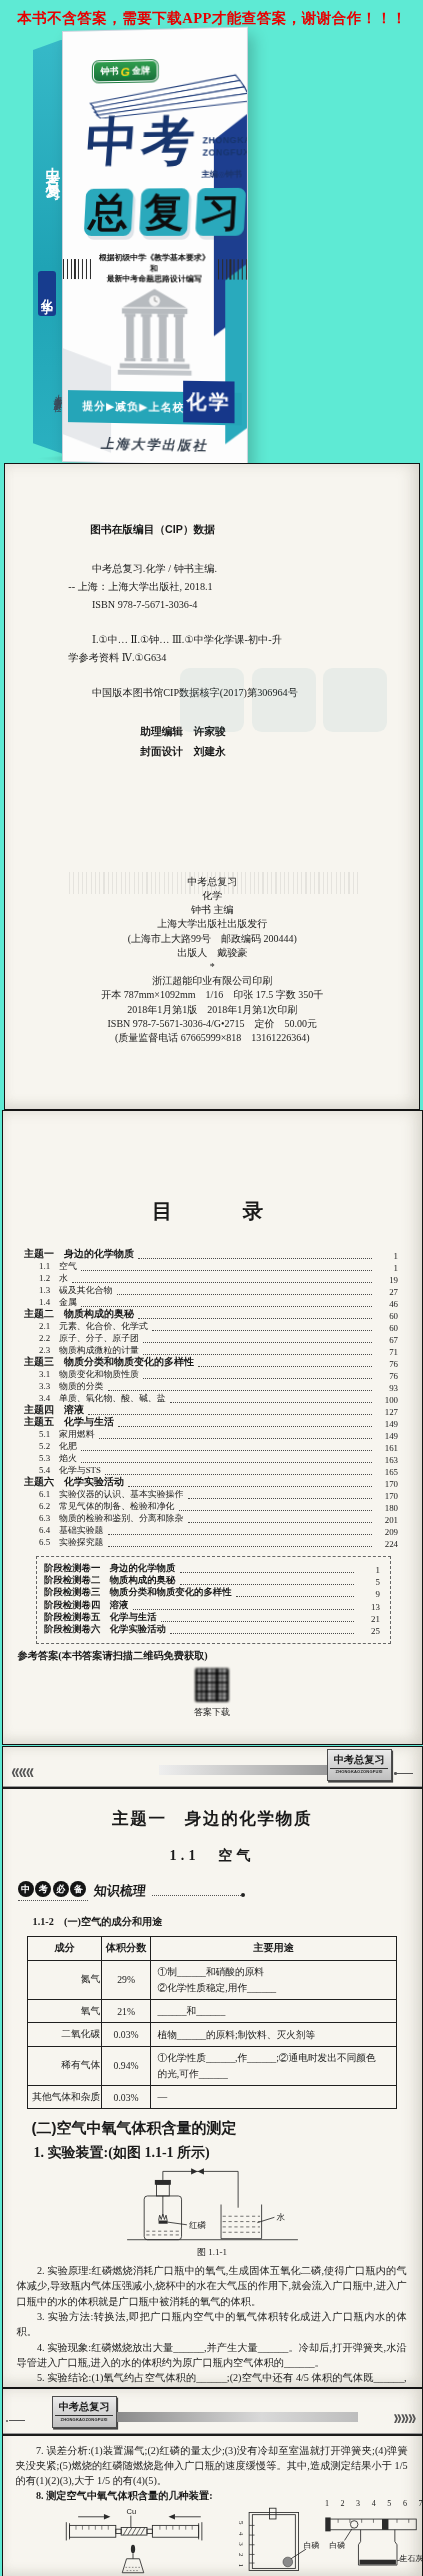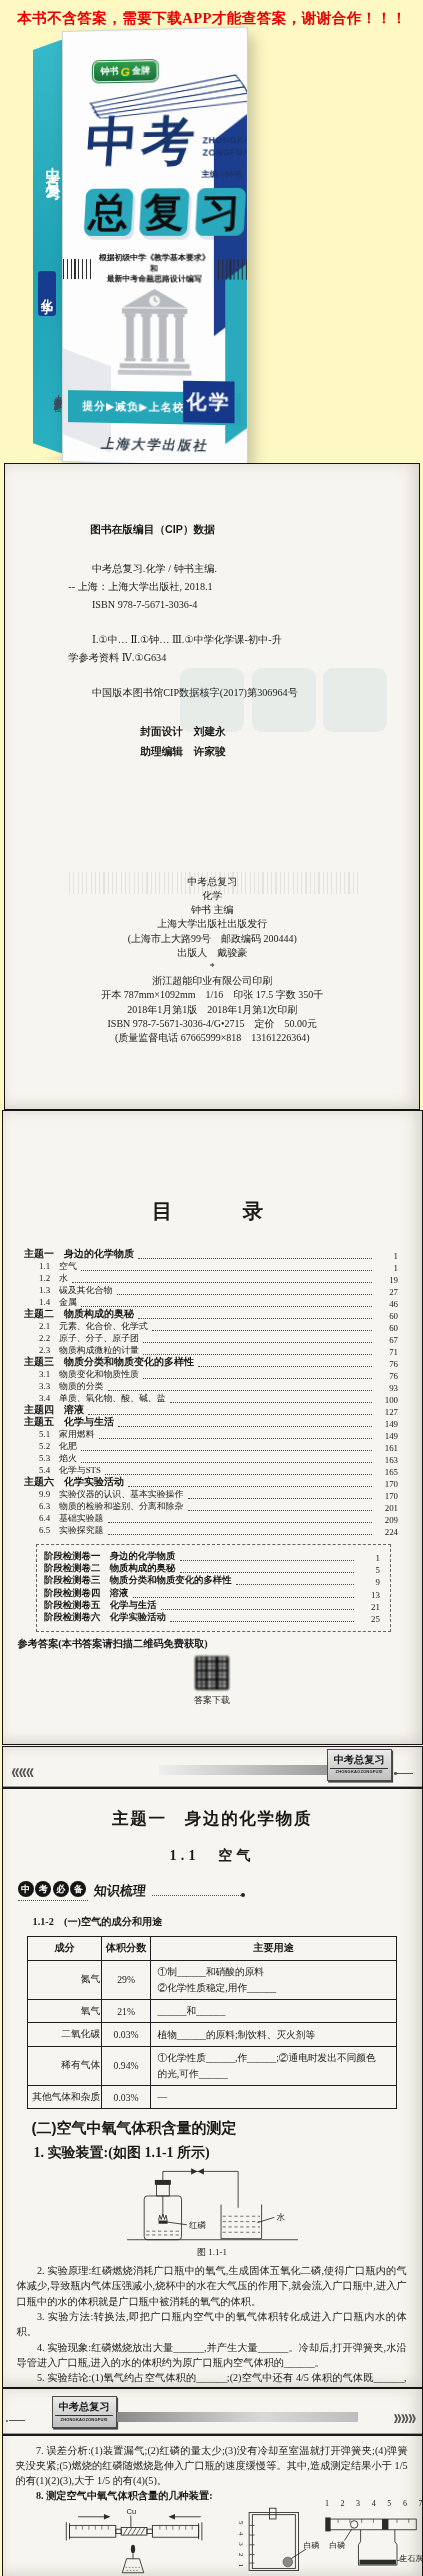--- a/index.html
+++ b/index.html
@@ -1,16 +1,16 @@
 <!DOCTYPE html>
 <html style="font-size:8.6px"><head>
 <meta charset="utf-8">
 <style>
   html,body{margin:0;padding:0;background:#fff;}
-  .stage{position:relative;width:424px;height:2576px;background:#fef9c3;overflow:hidden;
+  .stage{position:relative;width:424px;height:2576px;background:#5eead4;overflow:hidden;
          font-family:"Liberation Serif","DejaVu Serif",serif;color:#1a1a1a;}
   .sans{font-family:"Liberation Sans","DejaVu Sans",sans-serif;}
 
   
   .warning{position:absolute;top:8.6px;left:0;width:100%;text-align:center;
            color:#e80000;font-weight:bold;font-size:14.5px;letter-spacing:0.5px;}
 
   
   .book{position:absolute;top:31px;left:33px;width:210px;height:429px;}
   .book-shadow{position:absolute;left:3.2px;bottom:-3.2px;width:204px;height:9.7px;
@@ -267,22 +267,22 @@
     <div class="cip-body">
       <div class="ind">中考总复习.化学 / 钟书主编.</div>
       <div>-- 上海：上海大学出版社, 2018.1</div>
       <div class="ind">ISBN 978-7-5671-3036-4</div>
       <div class="ind gap">Ⅰ.①中… Ⅱ.①钟… Ⅲ.①中学化学课-初中-升</div>
       <div>学参考资料 Ⅳ.①G634</div>
       <div class="ind gap">中国版本图书馆CIP数据核字(2017)第306964号</div>
     </div>
 
     <div class="credits sans">
+      <div>助理编辑　许家骏</div>
       <div>封面设计　刘建永</div>
-      <div>助理编辑　许家骏</div>
     </div>
 
     <div class="colophon">
       <div>中考总复习</div>
       <div>化学</div>
       <div>钟书 主编</div>
       <div>上海大学出版社出版发行</div>
       <div>(上海市上大路99号　邮政编码 200444)</div>
       <div>出版人　戴骏豪</div>
       <div>*</div>
@@ -392,23 +392,28 @@
           <span class="lbl">5.4　化学与STS</span>
           <span class="dots"></span>
           <span class="pg">165</span>
         </div>
       <div class="toc-row t1">
           <span class="lbl">主题六　化学实验活动</span>
           <span class="dots"></span>
           <span class="pg">170</span>
         </div>
       <div class="toc-row t2">
-          <span class="lbl">9.9　实验仪器的认识、基本实验操作</span>
+          <span class="lbl">6.1　实验仪器的认识、基本实验操作</span>
           <span class="dots"></span>
           <span class="pg">170</span>
+        </div>
+      <div class="toc-row t2">
+          <span class="lbl">6.2　常见气体的制备、检验和净化</span>
+          <span class="dots"></span>
+          <span class="pg">180</span>
         </div>
       <div class="toc-row t2">
           <span class="lbl">6.3　物质的检验和鉴别、分离和除杂</span>
           <span class="dots"></span>
           <span class="pg">201</span>
         </div>
       <div class="toc-row t2">
           <span class="lbl">6.4　基础实验题</span>
           <span class="dots"></span>
           <span class="pg">209</span>

